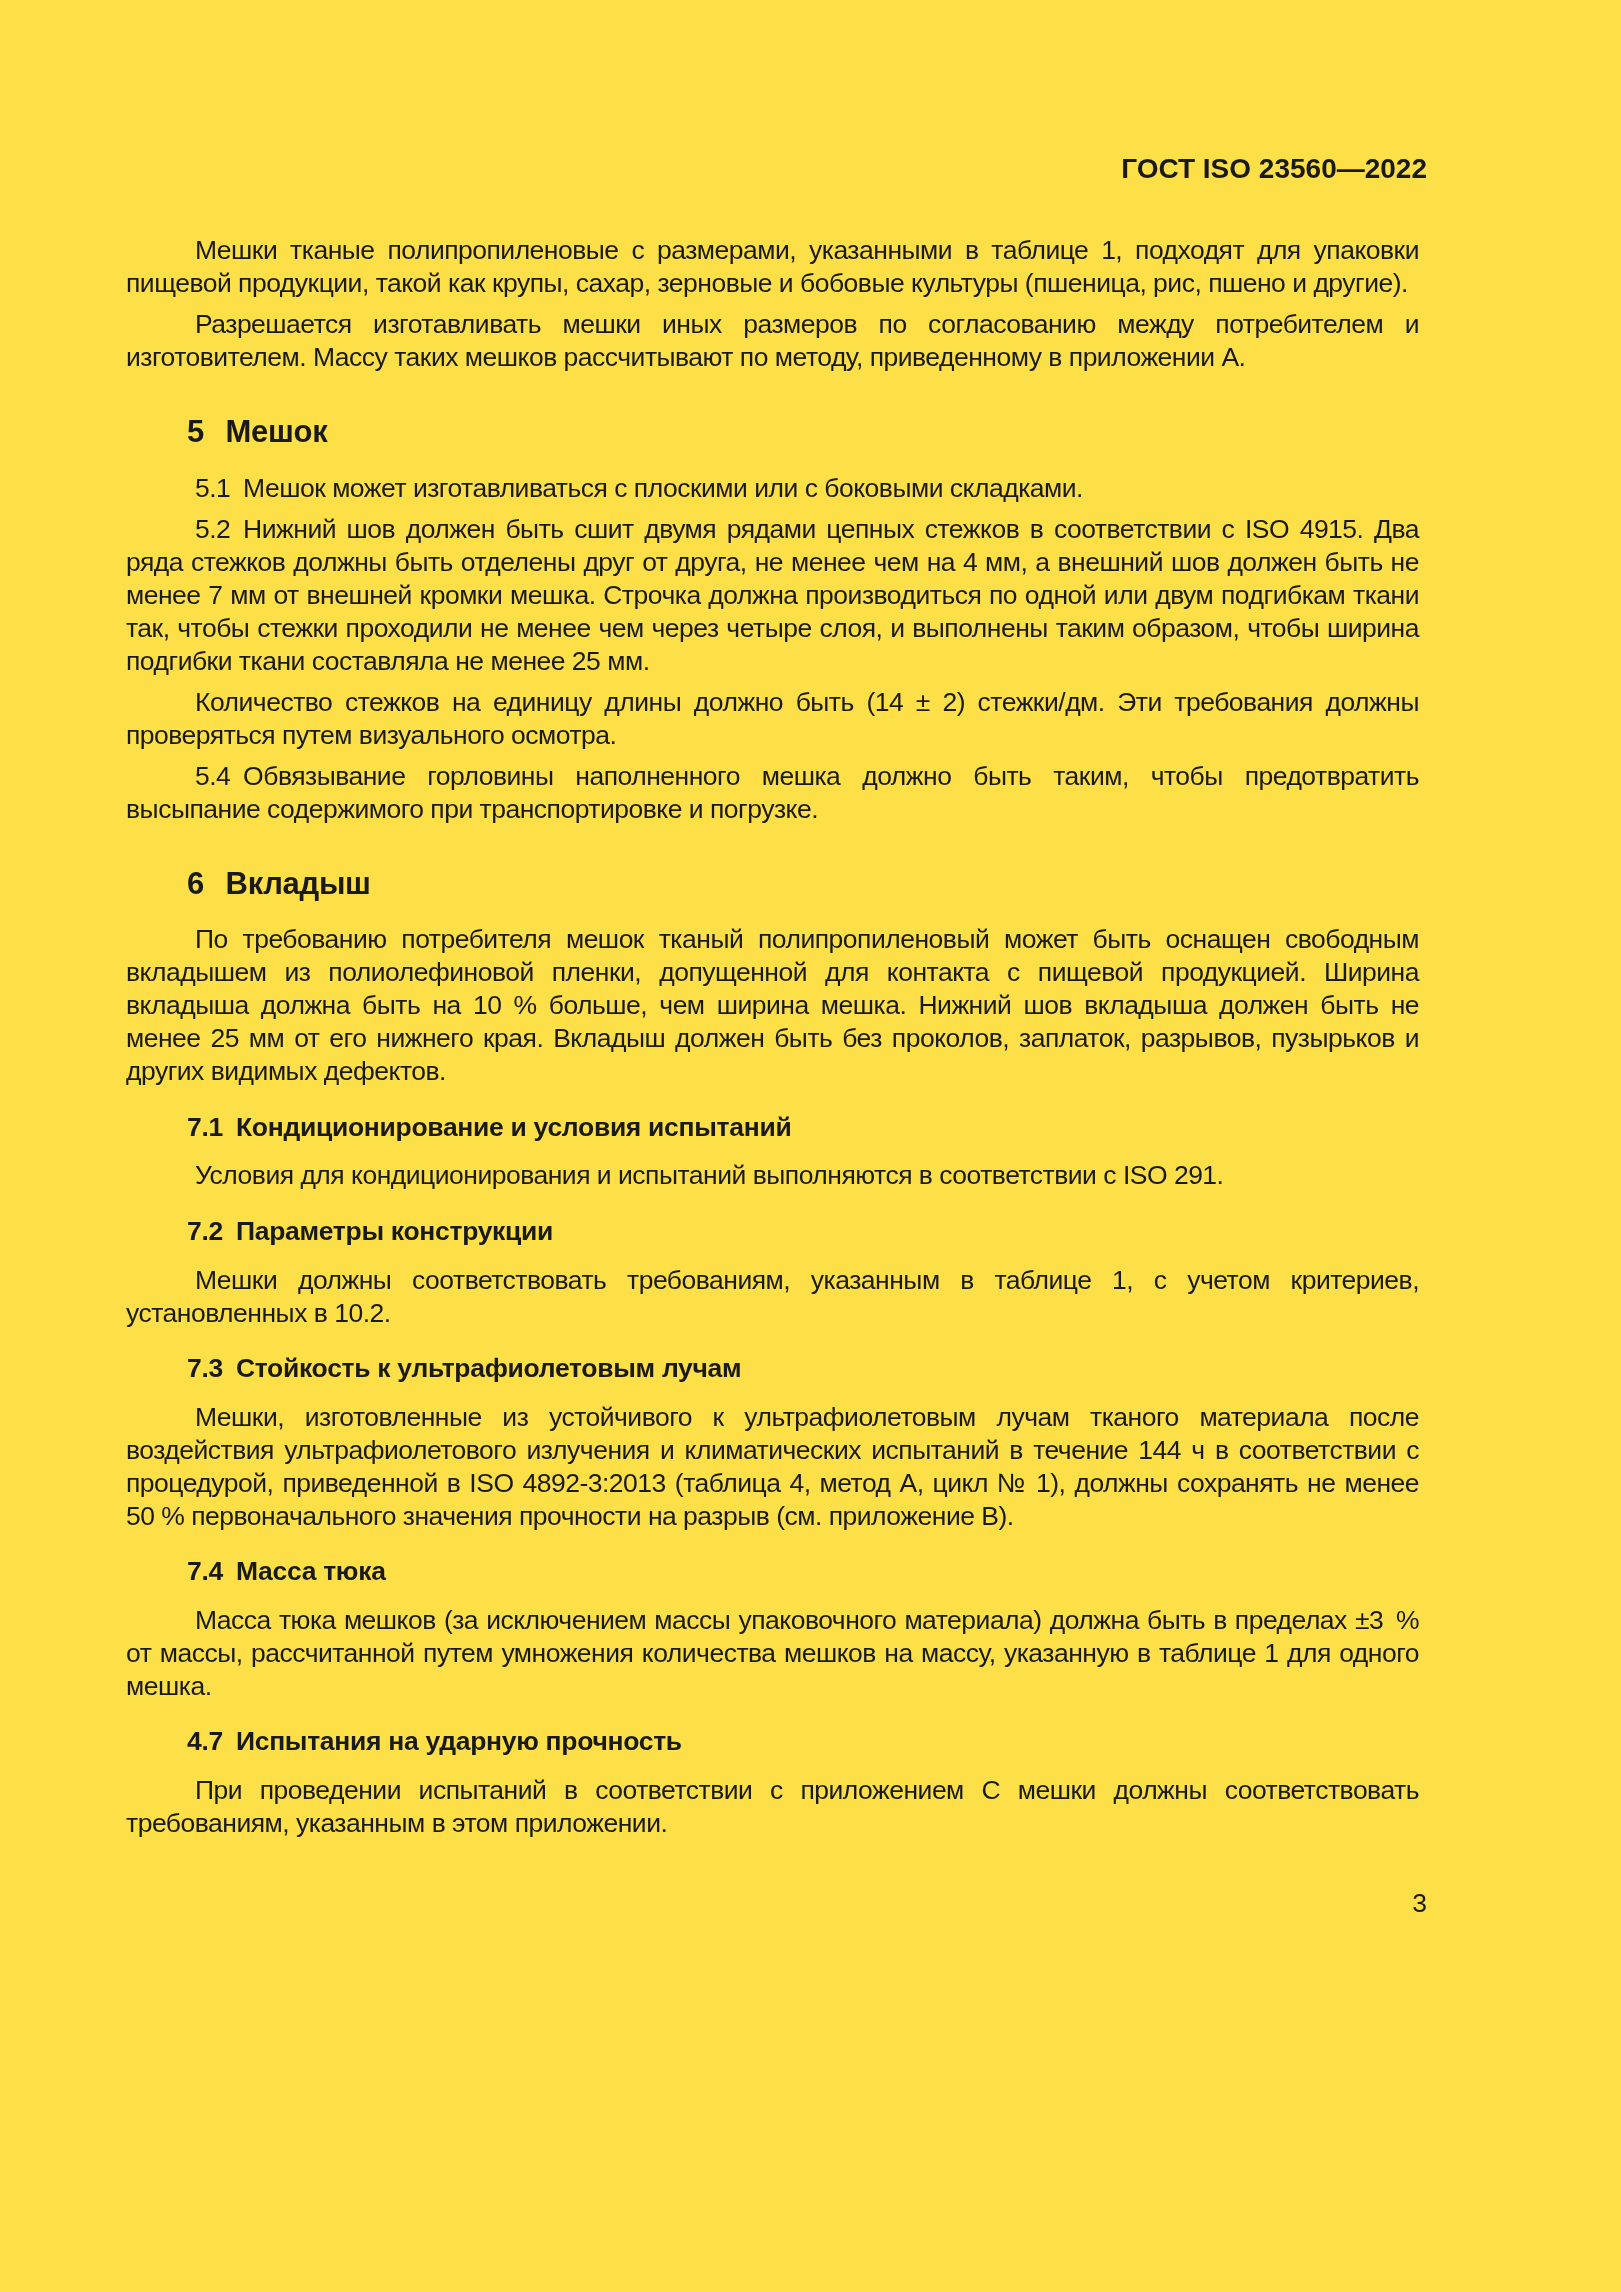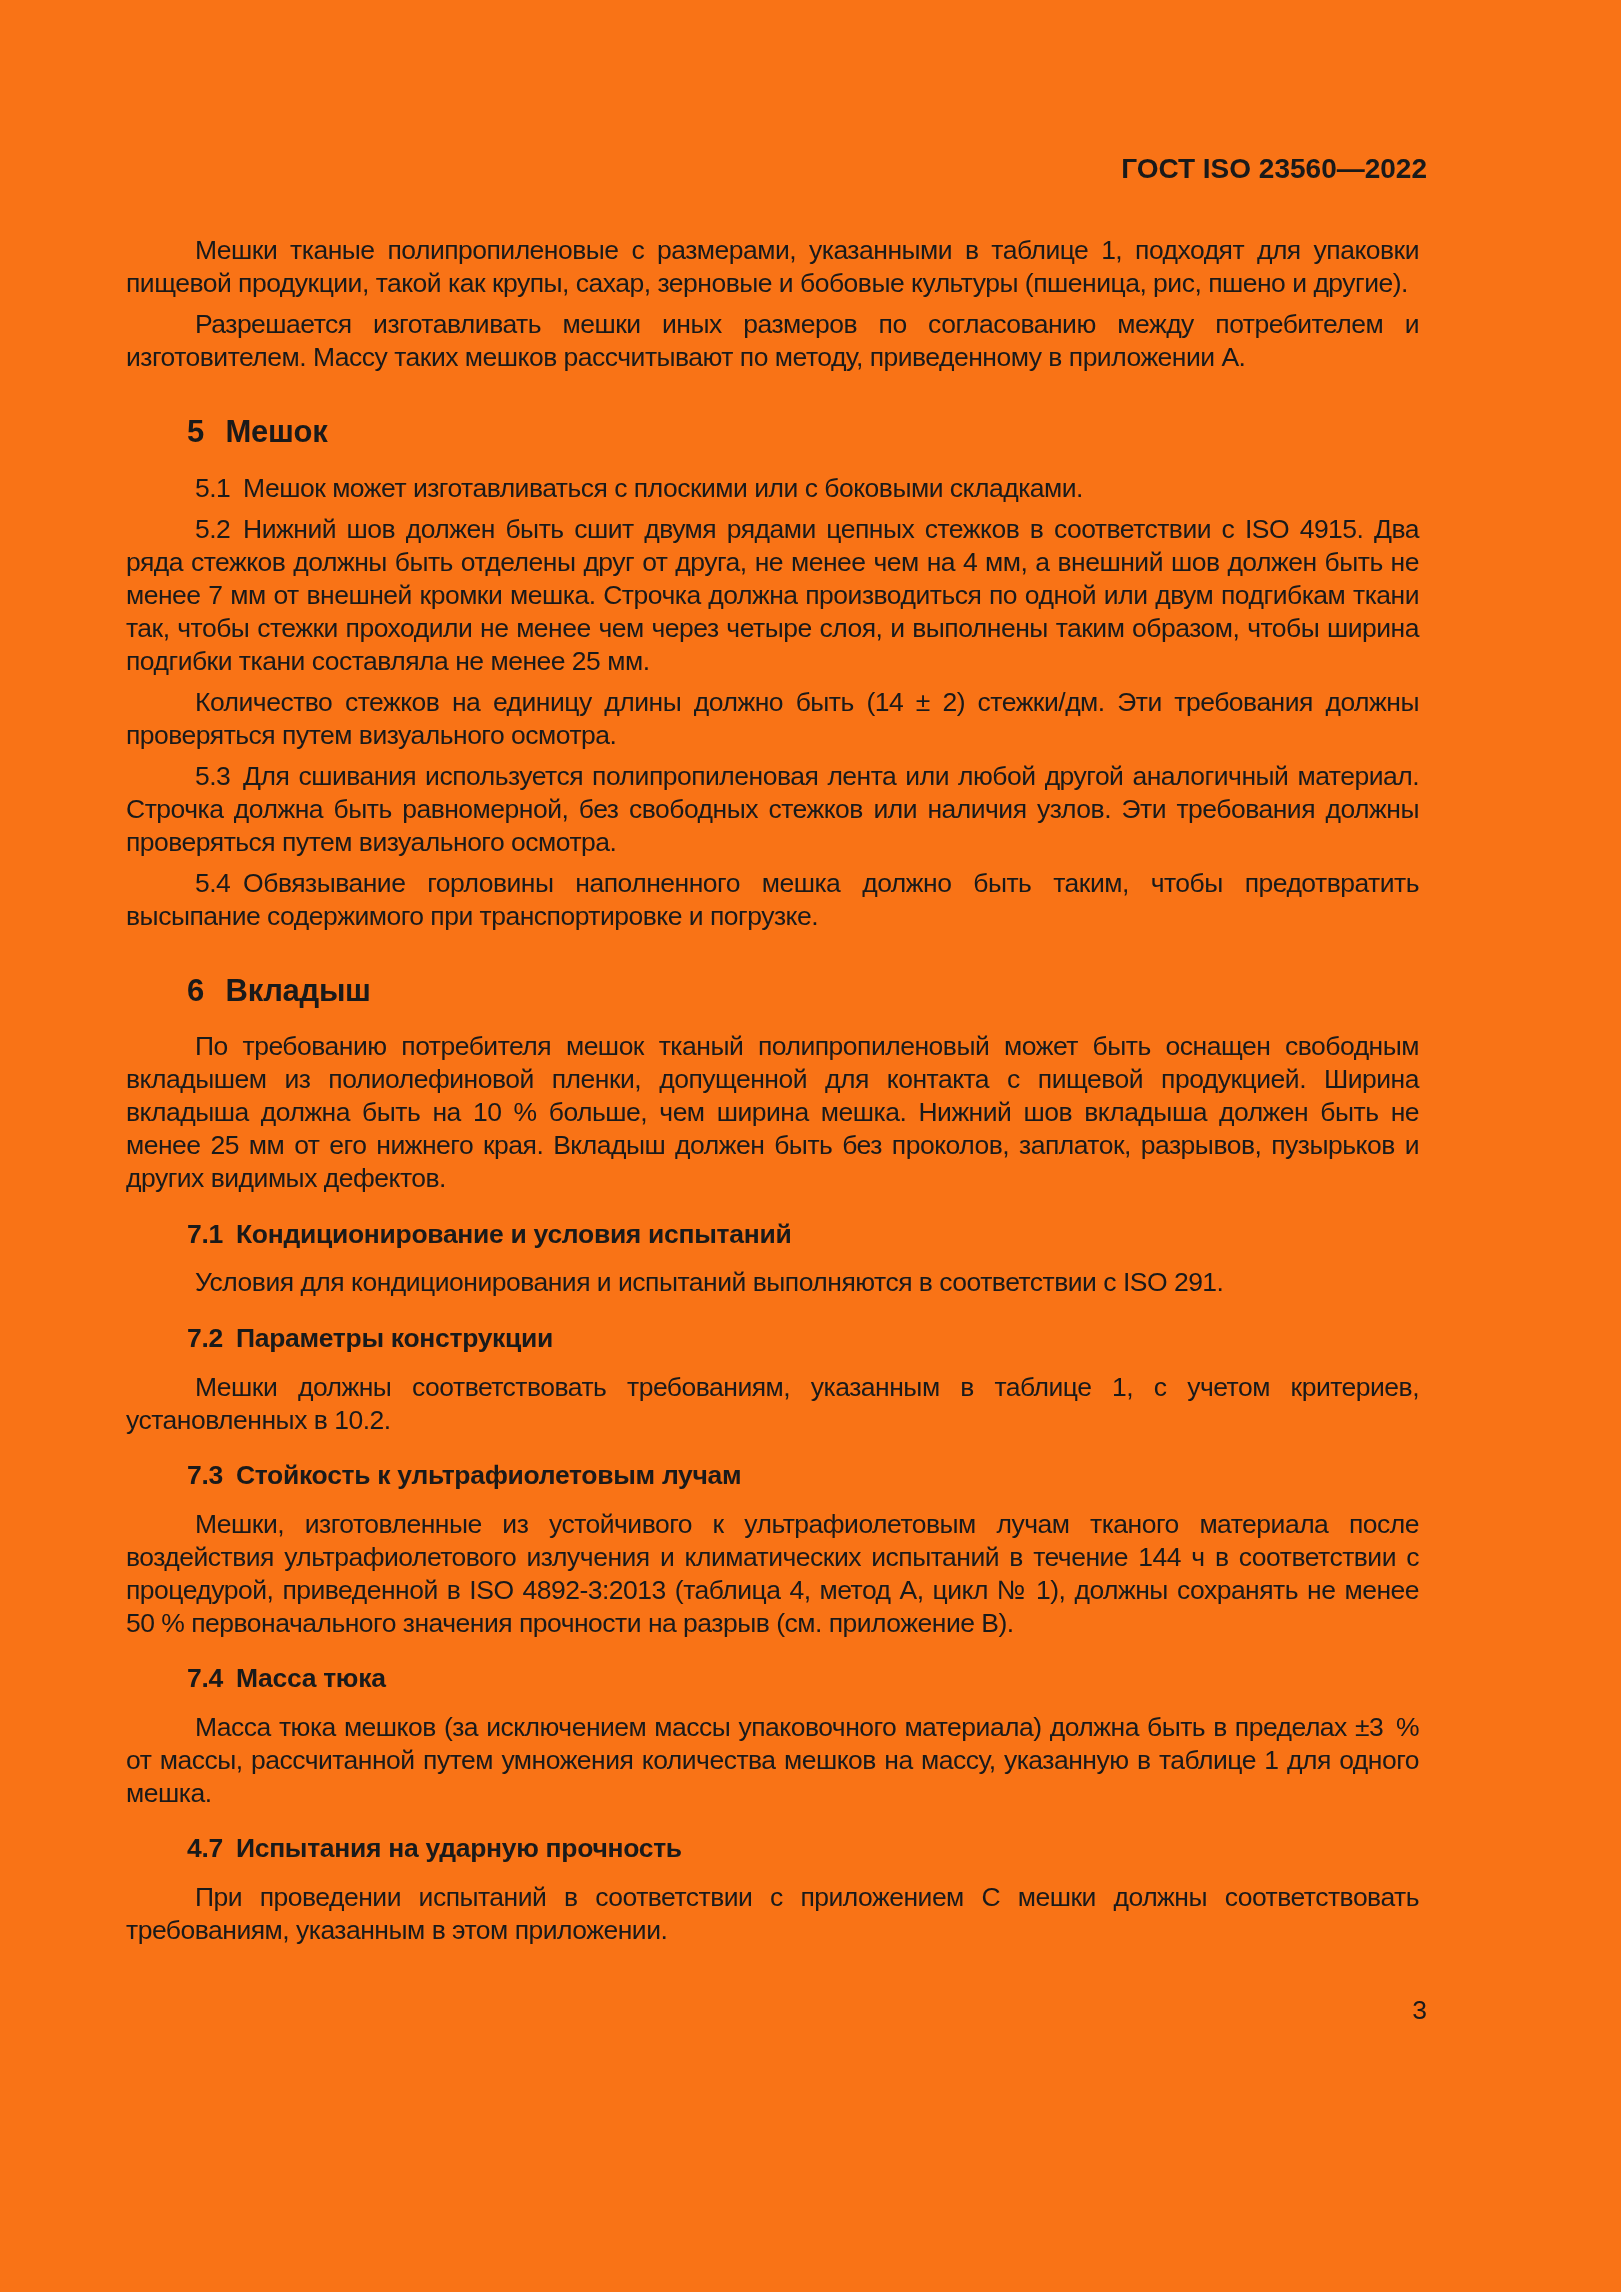--- a/index.html
+++ b/index.html
@@ -62,34 +62,33 @@
   .page-number {
     margin-top: 47px;
     font-size: 26.5px;
     line-height: 33px;
     text-align: right;
   }
 </style>
 </head>
 <body>
 
-<div class="page" style="color: rgb(26, 26, 26); background: #f97316;">
+<div class="page" style="color: rgb(26, 26, 26); background: #fde047;">
   <div class="content">
 
     <div class="doc-header">ГОСТ ISO 23560—2022</div>
 
     <p class="para first">Мешки тканые полипропиленовые с размерами, указанными в таблице 1, подходят для упаковки пищевой продукции, такой как крупы, сахар, зерновые и бобовые культуры (пшеница, рис, пшено и другие).</p>
     <p class="para">Разрешается изготавливать мешки иных размеров по согласованию между потребителем и изготовителем. Массу таких мешков рассчитывают по методу, приведенному в приложении А.</p>
 
     <h2 class="h1"><span class="hnum">5</span><span class="htitle">Мешок</span></h2>
 
     <p class="para">5.1 Мешок может изготавливаться с плоскими или с боковыми складками.</p>
     <p class="para">5.2 Нижний шов должен быть сшит двумя рядами цепных стежков в соответствии с ISO 4915. Два ряда стежков должны быть отделены друг от друга, не менее чем на 4 мм, а внешний шов должен быть не менее 7 мм от внешней кромки мешка. Строчка должна производиться по одной или двум подгибкам ткани так, чтобы стежки проходили не менее чем через четыре слоя, и выполнены таким образом, чтобы ширина подгибки ткани составляла не менее 25 мм.</p>
     <p class="para">Количество стежков на единицу длины должно быть (14 ± 2) стежки/дм. Эти требования должны проверяться путем визуального осмотра.</p>
-    <p class="para">5.3 Для сшивания используется полипропиленовая лента или любой другой аналогичный материал. Строчка должна быть равномерной, без свободных стежков или наличия узлов. Эти требования должны проверяться путем визуального осмотра.</p>
     <p class="para">5.4 Обвязывание горловины наполненного мешка должно быть таким, чтобы предотвратить высыпание содержимого при транспортировке и погрузке.</p>
 
     <h2 class="h1"><span class="hnum">6</span><span class="htitle">Вкладыш</span></h2>
 
     <p class="para">По требованию потребителя мешок тканый полипропиленовый может быть оснащен свободным вкладышем из полиолефиновой пленки, допущенной для контакта с пищевой продукцией. Ширина вкладыша должна быть на 10 % больше, чем ширина мешка. Нижний шов вкладыша должен быть не менее 25 мм от его нижнего края. Вкладыш должен быть без проколов, заплаток, разрывов, пузырьков и других видимых дефектов.</p>
 
 
     <h3 class="h2"><span class="hnum">7.1</span><span class="htitle">Кондиционирование и условия испытаний</span></h3>
     <p class="para">Условия для кондиционирования и испытаний выполняются в соответствии с ISO 291.</p>
 

